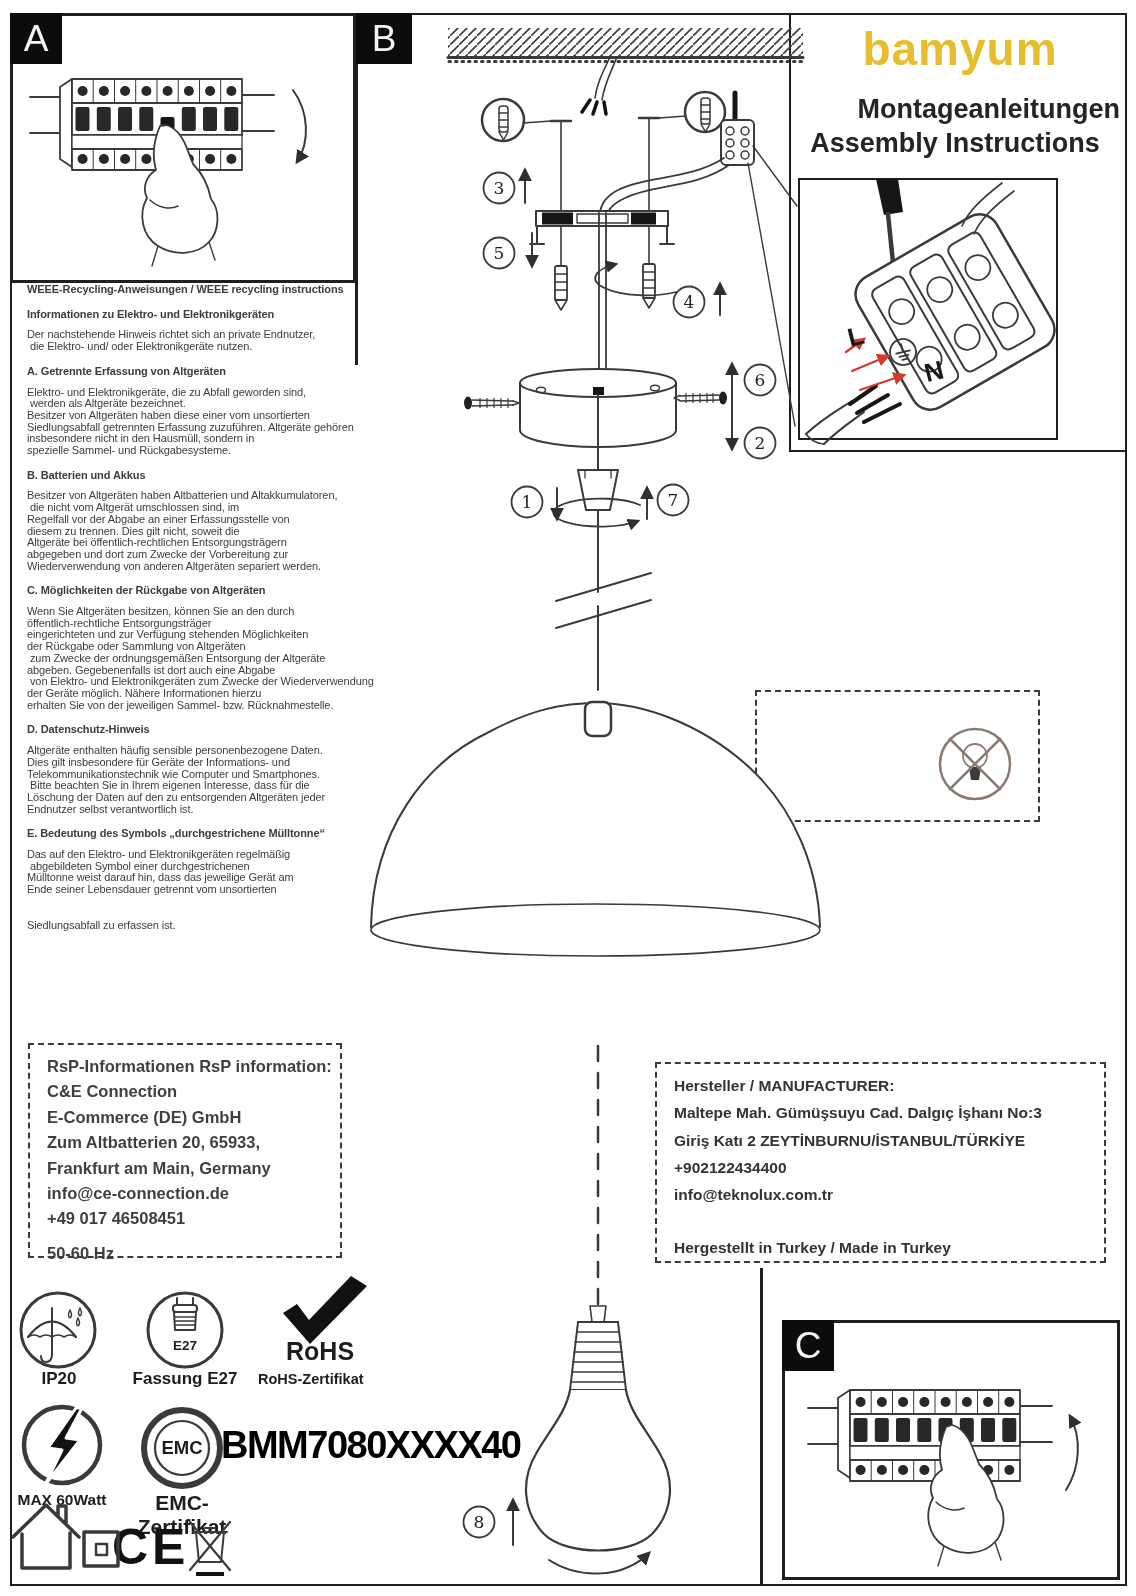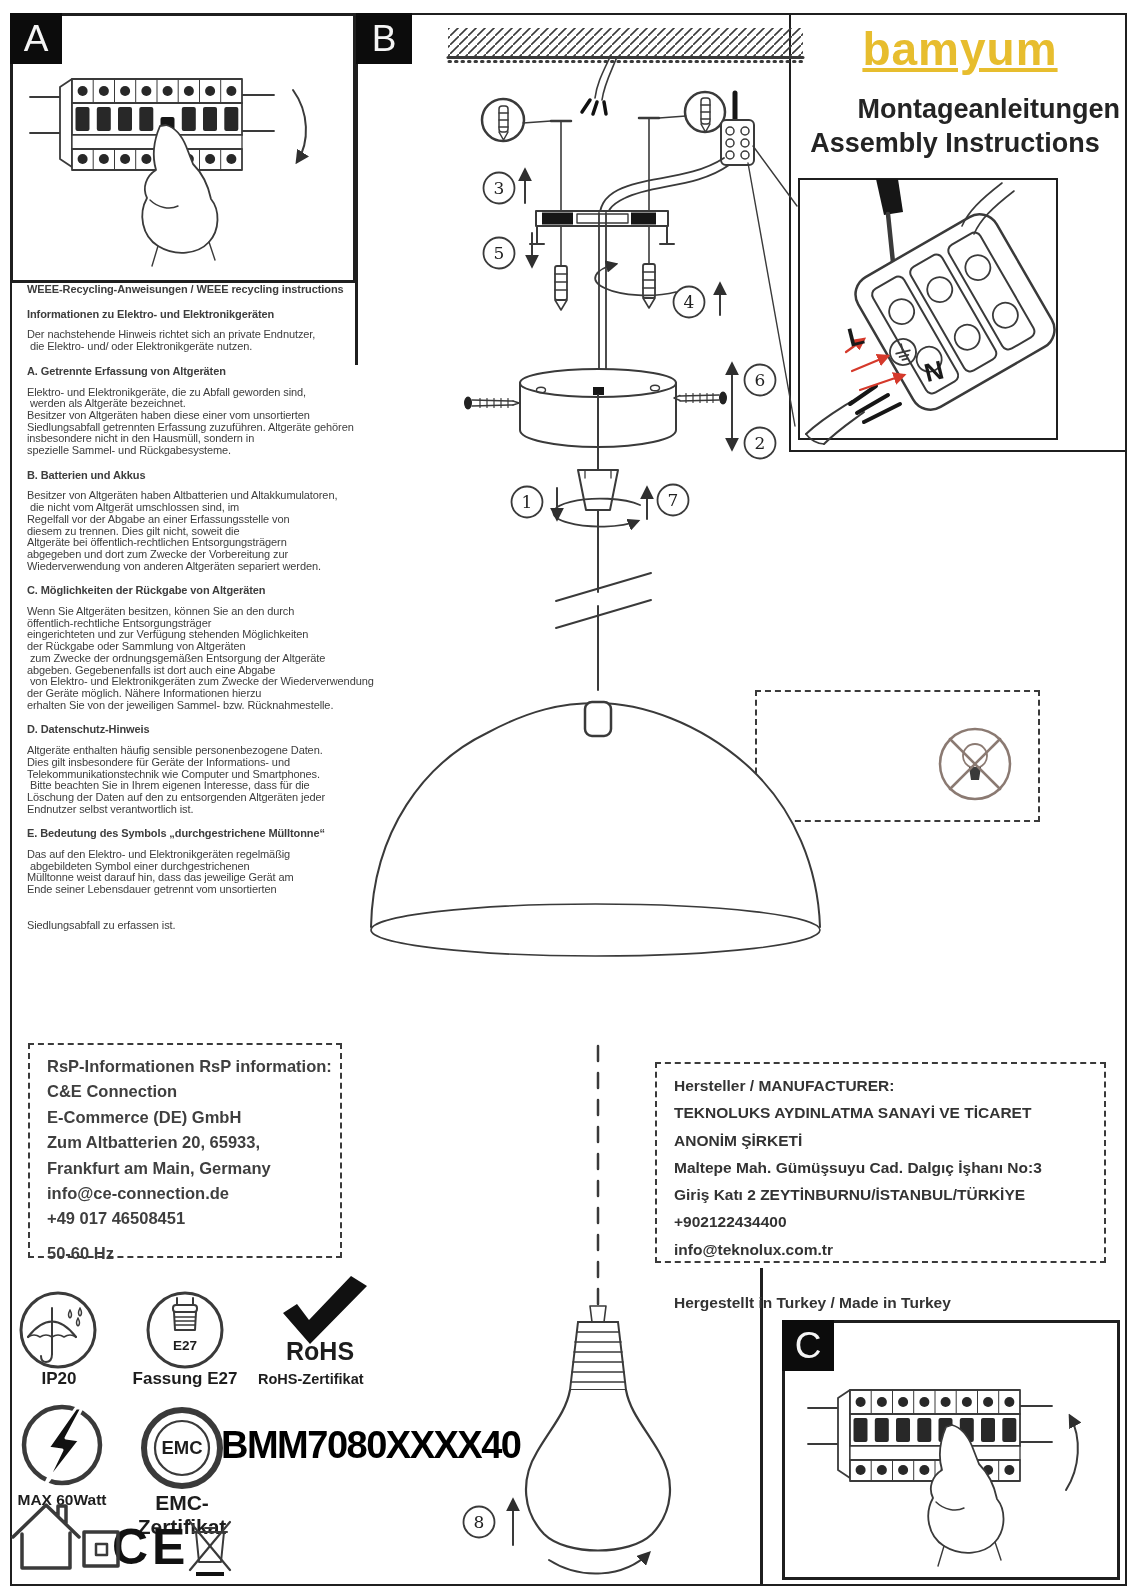--- a/index.html
+++ b/index.html
@@ -5,21 +5,21 @@
   html,body{margin:0;padding:0;background:#d8d8d8;}
   .page{position:relative;width:1136px;height:1596px;background:#ffffff;
         font-family:"Liberation Sans",sans-serif;color:#222;overflow:hidden;}
   .abs{position:absolute;}
   .box{position:absolute;box-sizing:border-box;}
   .solid{border:3px solid #1f1f1f;}
   .thin{border:2.5px solid #1f1f1f;}
   .dash{border:2.5px dashed #3a3a3a;}
   .plabel{position:absolute;background:#0c0c0c;color:#f5f5f5;display:flex;
           align-items:center;justify-content:center;font-size:37px;font-weight:400;}
-  .brand{font-weight:700;font-size:46px;letter-spacing:1px;text-align:center;text-decoration:underline;}
+  .brand{font-weight:700;font-size:46px;letter-spacing:1px;text-align:center;}
   .title{font-weight:700;font-size:27px;color:#242424;text-align:center;line-height:33px;}
   .weee{width:412px;font-size:11px;line-height:11.7px;color:#3d3d3d;letter-spacing:-0.1px;}
   .weee-title{font-weight:700;margin-bottom:12px;}
   .sec-h{font-weight:700;margin:13px 0 9px 0;}
   .sec-b{white-space:pre-wrap;}
   .weee-footer{margin-top:24px;}
   .notice{font-size:21px;font-weight:700;color:#2d2d2d;line-height:42px;}
   .rsp{font-size:16.5px;font-weight:700;color:#3f3f3f;line-height:25.4px;}
   .rsp .gap{margin-top:9px;}
   .mfg{font-size:15.5px;color:#333;line-height:27.3px;font-weight:700;}
@@ -120,21 +120,20 @@
     <div>E-Commerce (DE) GmbH</div>
     <div>Zum Altbatterien 20, 65933,</div>
     <div>Frankfurt am Main, Germany</div>
     <div>info@ce-connection.de</div>
     <div>+49 017 46508451</div>
     <div class="gap">50-60 Hz</div>
   </div>
 
   <div class="abs mfg" style="left:674px;top:1072px;width:420px;">
     <div>Hersteller / MANUFACTURER:</div>
-    <div>TEKNOLUKS AYDINLATMA SANAYİ VE TİCARET ANONİM ŞİRKETİ</div>
     <div>Maltepe Mah. Gümüşsuyu Cad. Dalgıç İşhanı No:3</div>
     <div>Giriş Katı 2 ZEYTİNBURNU/İSTANBUL/TÜRKİYE</div>
     <div class="light">+902122434400</div>
     <div class="light">info@teknolux.com.tr</div>
     <div class="made">Hergestellt in Turkey / Made in Turkey</div>
   </div>
 
   <div class="abs badge" style="left:22px;top:1369px;width:74px;font-size:17px;">IP20</div>
   <div class="abs badge" style="left:160px;top:1338px;width:50px;font-size:13.5px;">E27</div>
   <div class="abs badge" style="left:117px;top:1369px;width:136px;font-size:17px;">Fassung E27</div>

